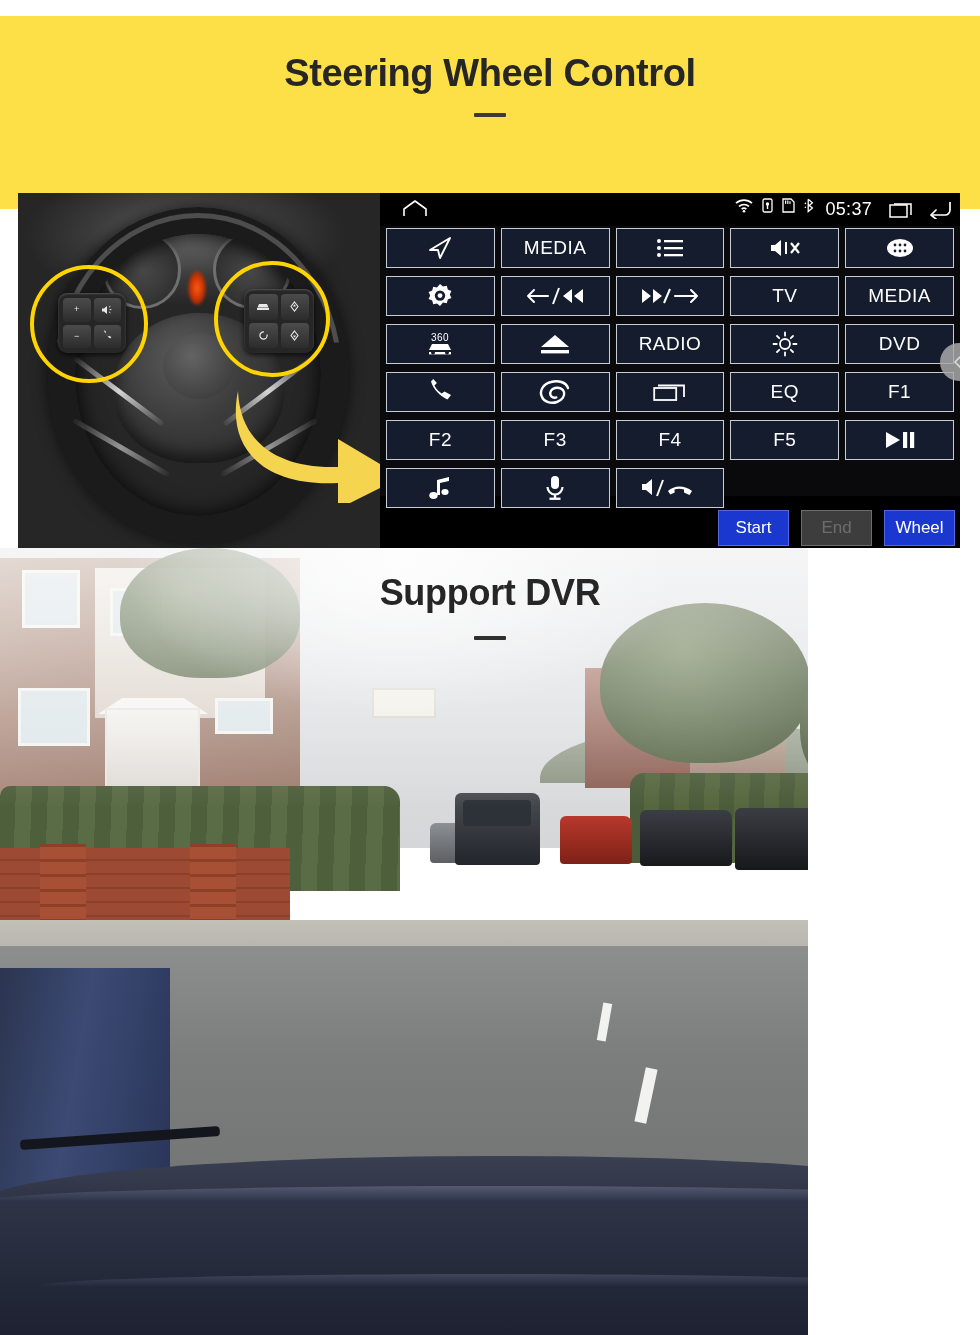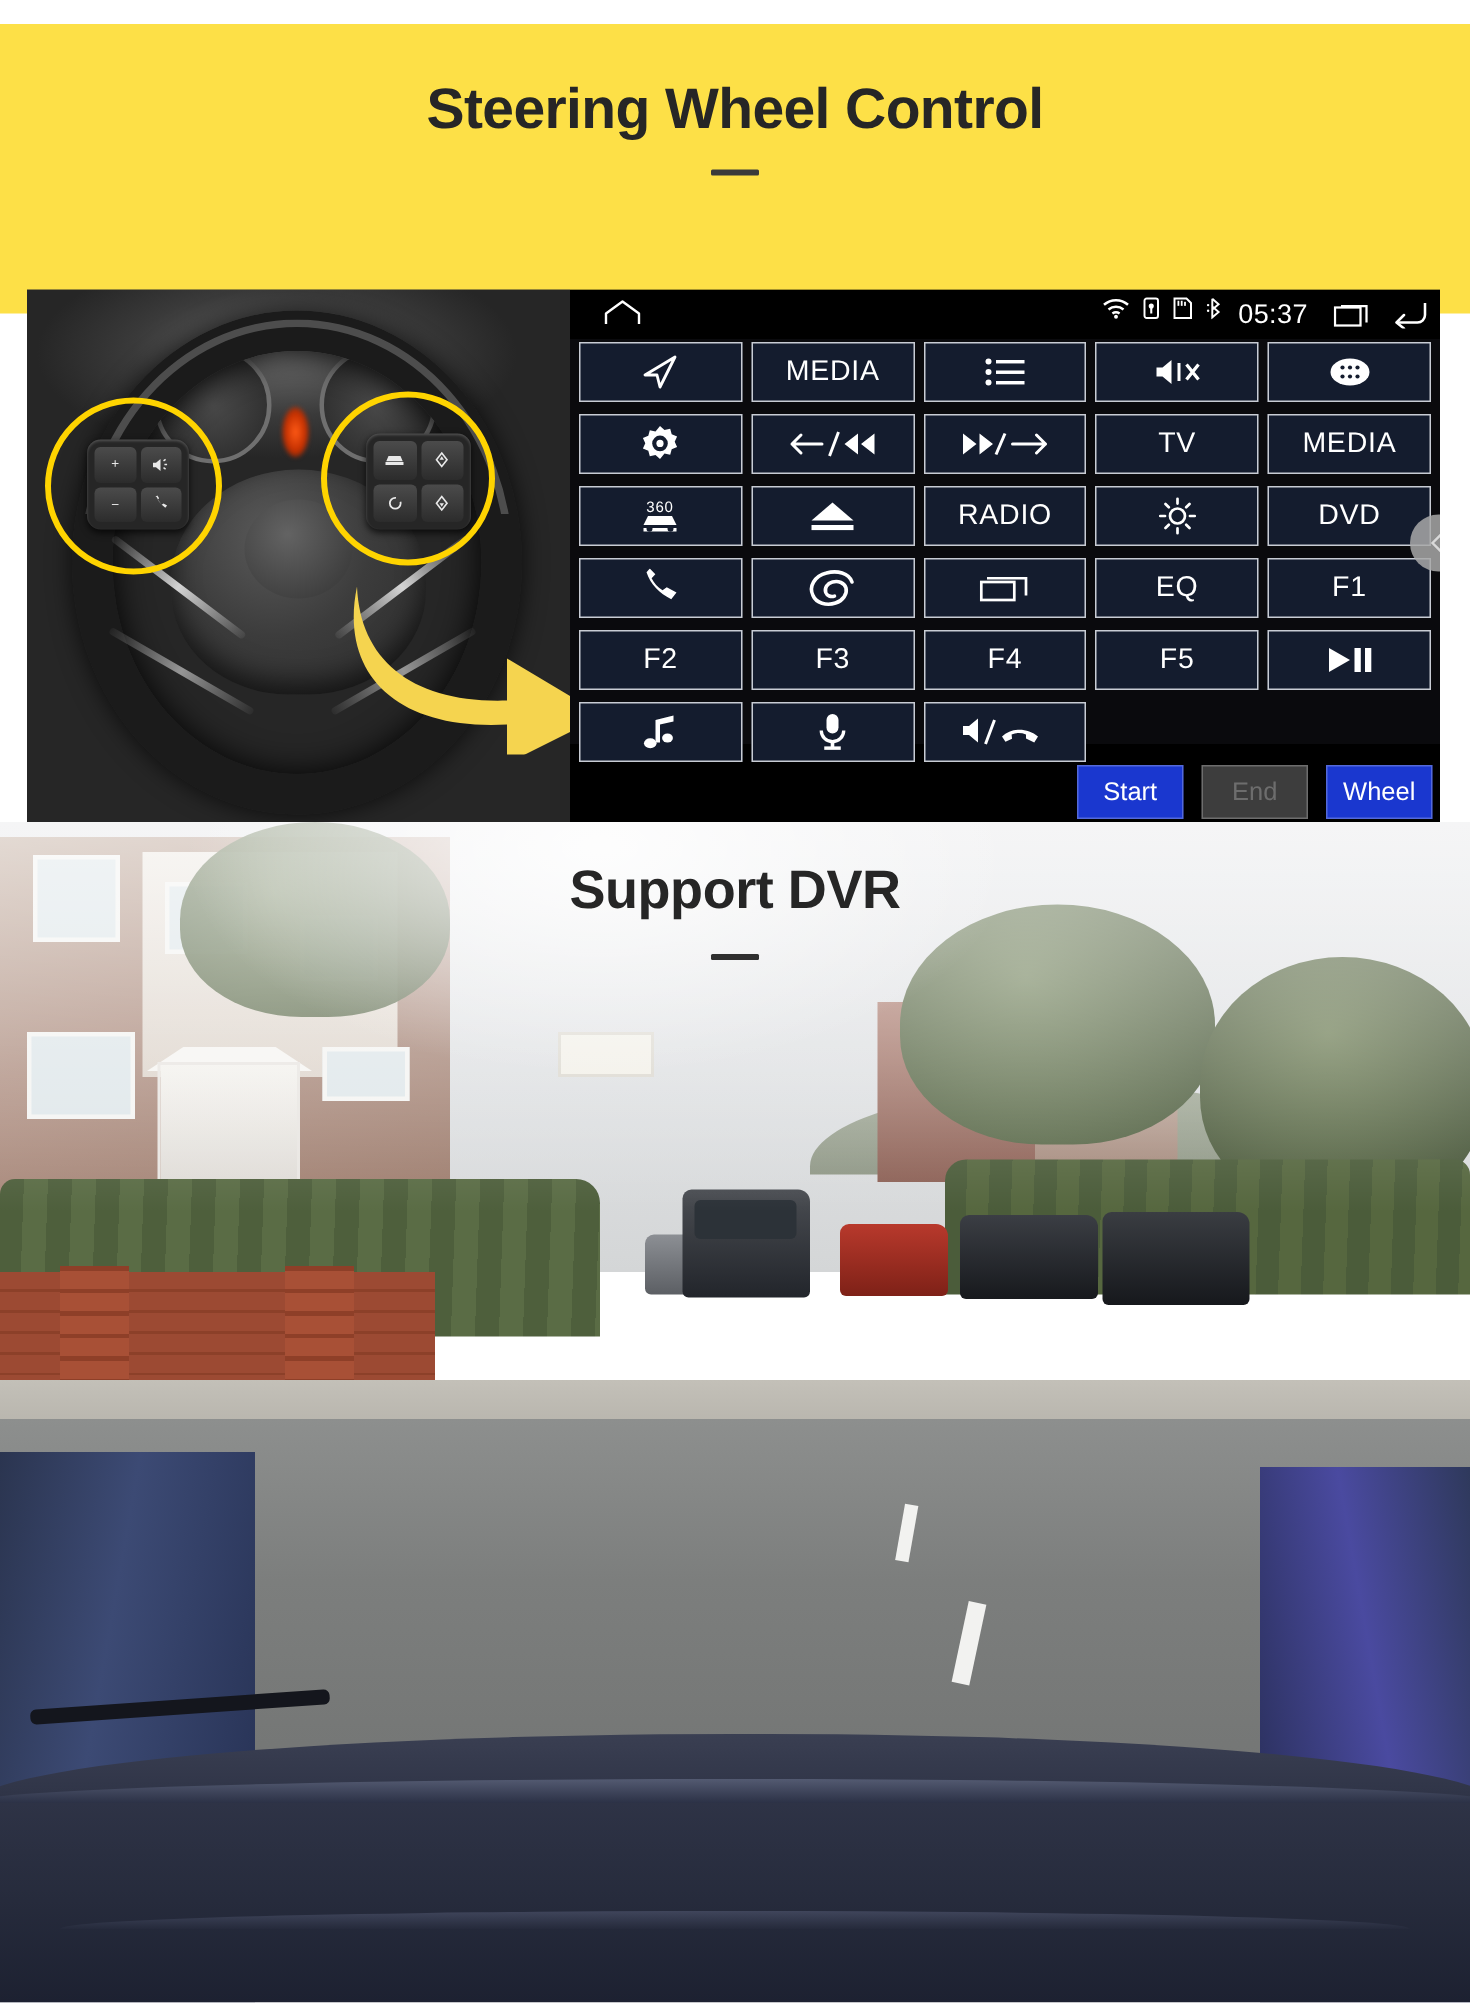--- a/index.html
+++ b/index.html
@@ -141,21 +141,21 @@
   }
   .hu-act.start { background:#1a37cf; }
   .hu-act.end   { background:#3d3d3d; color:#6d6d6d; }
   .hu-act.clear { background:#1a37cf; }
   .hu-scrollnub {
     position:absolute; right:-18px; top:150px; width:38px; height:38px; border-radius:50%;
     background:rgba(168,168,168,.85); display:flex; align-items:center; justify-content:center;
   }
 
   
-  .sec3 { position:absolute; left:0; top:548px; width:980px; height:787px; overflow:hidden; }
+  .sec3 { position:absolute; left:0; top:548px; width:808px; height:787px; overflow:hidden; }
   .dvr-bg { position:absolute; inset:0; overflow:hidden; }
 
   
   .bg-sky { position:absolute; left:0; top:0; width:980px; height:300px;
             background:linear-gradient(#e9eaec 0%, #dfe1e3 55%, #d4d6d7 100%); }
   
   .bg-hill { position:absolute; left:540px; top:175px; width:340px; height:60px;
              background:linear-gradient(#9aa38e,#838c78); border-radius:60% 50% 0 0 / 100% 90% 0 0; opacity:.85; }
   
   .bg-houseL { position:absolute; left:0; top:10px; width:300px; height:250px;

